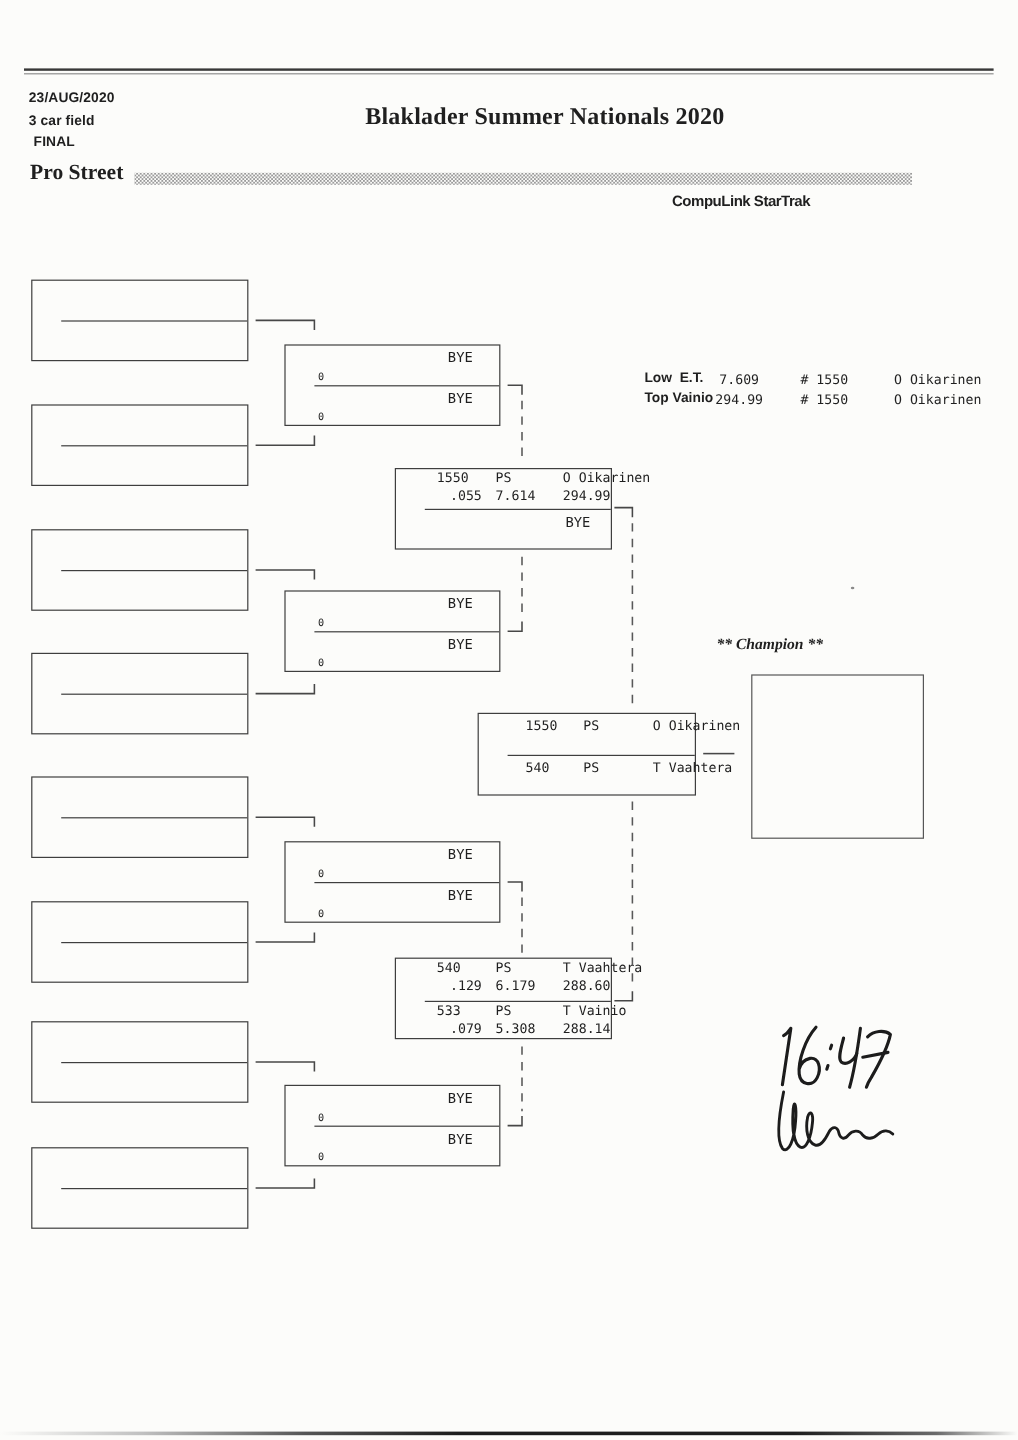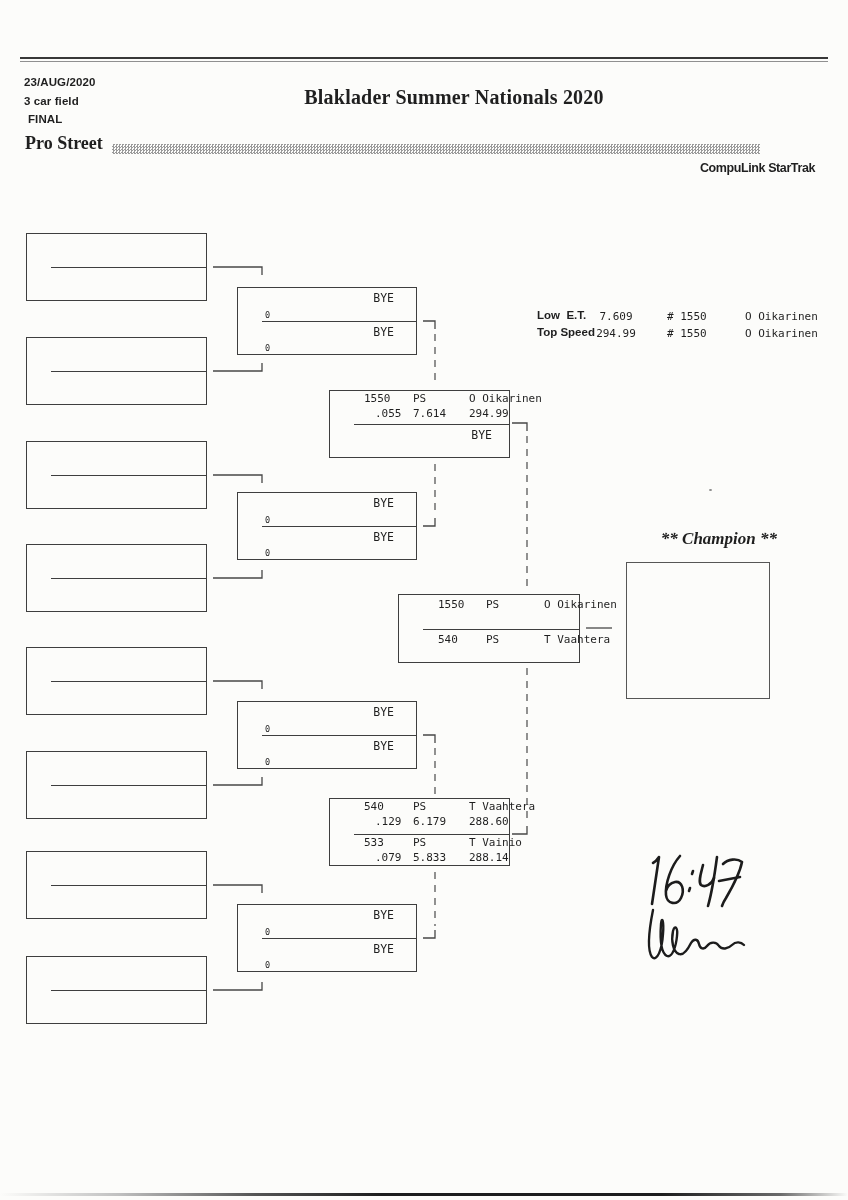--- a/index.html
+++ b/index.html
@@ -14,21 +14,21 @@
   .serif { font-family:"Liberation Serif", serif; }
 
   
   .rule-a { left:20px; top:57px; width:808px; height:2.4px; background:#383838; }
   .rule-b { left:20px; top:60.6px; width:808px; height:1.8px; background:#909090; }
   .hdr-small { font-size:11.5px; font-weight:600; letter-spacing:0.1px; white-space:pre; }
   .event-title { left:0; top:86px; width:908px; text-align:center; font-size:20px; font-weight:bold; letter-spacing:0.2px; }
   .class-title { left:25px; top:133px; font-size:18px; font-weight:bold; }
   .class-rule { left:112px; top:144px; width:648px; height:10px;
     background: repeating-conic-gradient(#9a9a9a 0% 25%, rgba(255,255,255,0) 0% 50%) 0 0 / 3px 3px; }
-  .brand { left:560px; top:161px; width:255px; text-align:right; font-size:12.5px; font-weight:600; letter-spacing:-0.4px; white-space:pre; }
+  .brand { left:560px; top:161px; width:255px; text-align:left; font-size:12.5px; font-weight:600; letter-spacing:-0.4px; white-space:pre; }
 
   
   .stats-label { font-size:11.5px; font-weight:bold; white-space:pre; }
   .stats-val { font-size:11px; white-space:pre; }
   .ra { text-align:center; }
 
   
   .bx { position:absolute; border:1.3px solid #3e3e3e; box-sizing:border-box;padding-left:24px; }
   .r1 { left:26px; width:181px; height:68px; }
   .half { position:relative; height:50%; box-sizing:border-box; }
@@ -45,22 +45,22 @@
          font-size:11px; line-height:13.5px; white-space:pre; }
   .row .c3 { text-align:right; }
   .row.r2 .c1 { padding-left:11px; }
   .sf-bye { position:absolute; right:17px; top:3px; font-size:11.5px; }
   .final-box { left:398px; top:594px; width:182px; height:69px; }
   .frow { display:grid; grid-template-columns:48px 58px 1fr; padding:3px 14px 0 15px;
           font-size:11px; line-height:13.5px; white-space:pre; }
   .frow .c3 { text-align:right; }
 
   
-  .champ-label { left:597px; top:529px; width:180px; text-align:right;
-                 font-size:17px; font-weight:bold; font-style:italic; }
+  .champ-label { left:597px; top:529px; width:180px; text-align:left;
+                 font-size:13px; font-weight:bold; font-style:italic; }
   .champ-box { left:626px; top:562px; width:142px; height:135px; border:1.2px solid #565656; }
 
   .svg-overlay { position:absolute; left:0; top:0; pointer-events:none; }
 
   .bottom-line { left:0; top:1193px; width:848px; height:2.6px;
     background:linear-gradient(to right, rgba(200,200,200,0) 0%, #c0c0c0 14%, #555 30%, #1d1d1d 45%, #1d1d1d 78%, #6a6a6a 92%, rgba(220,220,220,0) 100%); }
   .speck { left:709px; top:489px; width:3px; height:2px; background:#8a8a8a; border-radius:50%; }
 </style>
 </head>
 <body>
@@ -77,21 +77,21 @@
 <div class="abs class-rule"></div>
 <div class="abs brand">CompuLink StarTrak</div>
 
 <div>
   <span class="abs stats-label" style="left:537px; top:309px;">Low  E.T.</span>
   <span class="abs mono stats-val ra" style="left:585px; top:310px; width:62px;">7.609</span>
   <span class="abs mono stats-val" style="left:667px; top:310px;"># 1550</span>
   <span class="abs mono stats-val" style="left:745px; top:310px;">O Oikarinen</span>
 </div>
 <div>
-  <span class="abs stats-label" style="left:537px; top:326px;">Top Speed</span>
+  <span class="abs stats-label" style="left:537px; top:326px;">Top Vainio</span>
   <span class="abs mono stats-val ra" style="left:585px; top:327px; width:62px;">294.99</span>
   <span class="abs mono stats-val" style="left:667px; top:327px;"># 1550</span>
   <span class="abs mono stats-val" style="left:745px; top:327px;">O Oikarinen</span>
 </div>
 
 <div class="bx r1" style="top:233px;">
     <div class="half"></div>
     <div class="half"></div>
   </div>
 <div class="bx r1" style="top:337px;">
@@ -196,21 +196,21 @@
     </div>
   </div>
   <div class="sf-bot">
     <div class="row">
       <span class="c1">533</span>
       <span class="c2">PS</span>
       <span class="c3">T Vainio</span>
     </div>
     <div class="row r2">
       <span class="c1">.079</span>
-      <span class="c2">5.833</span>
+      <span class="c2">5.308</span>
       <span class="c3">288.14</span>
     </div>
   </div>
 </div>
 
 <div class="bx final-box mono">
   <div class="half">
     <div class="frow">
       <span class="c1">1550</span>
       <span class="c2">PS</span>

